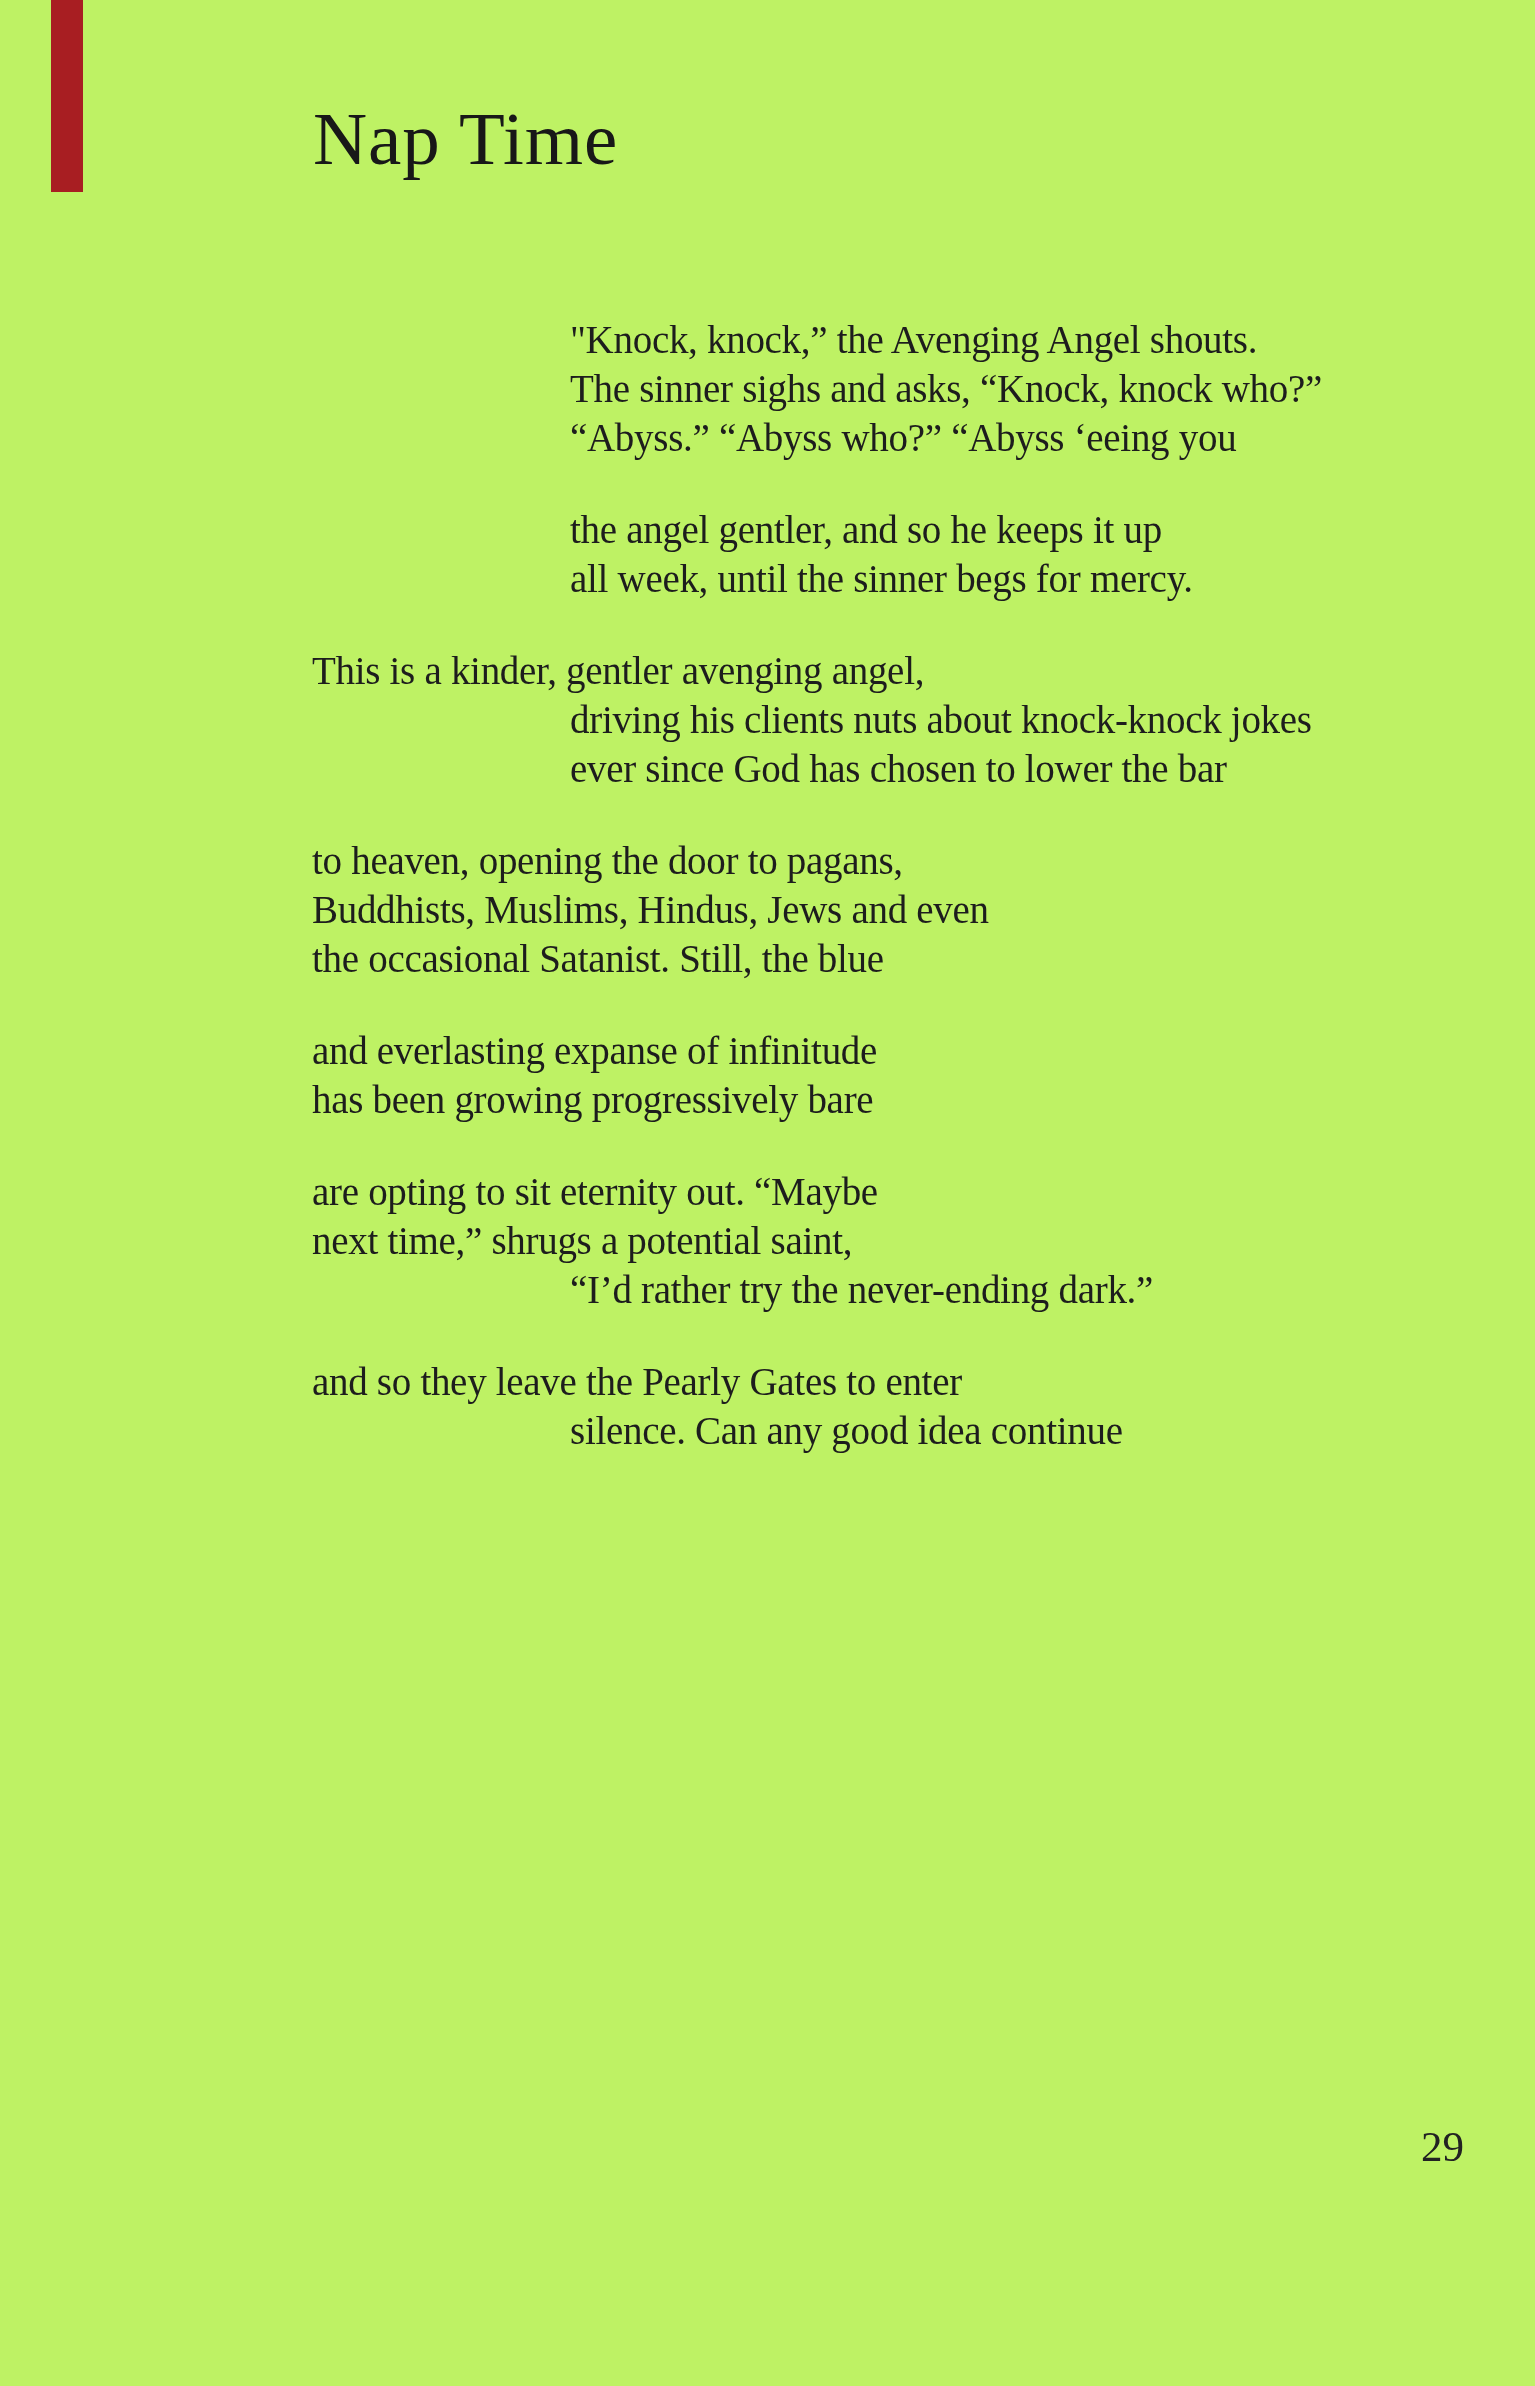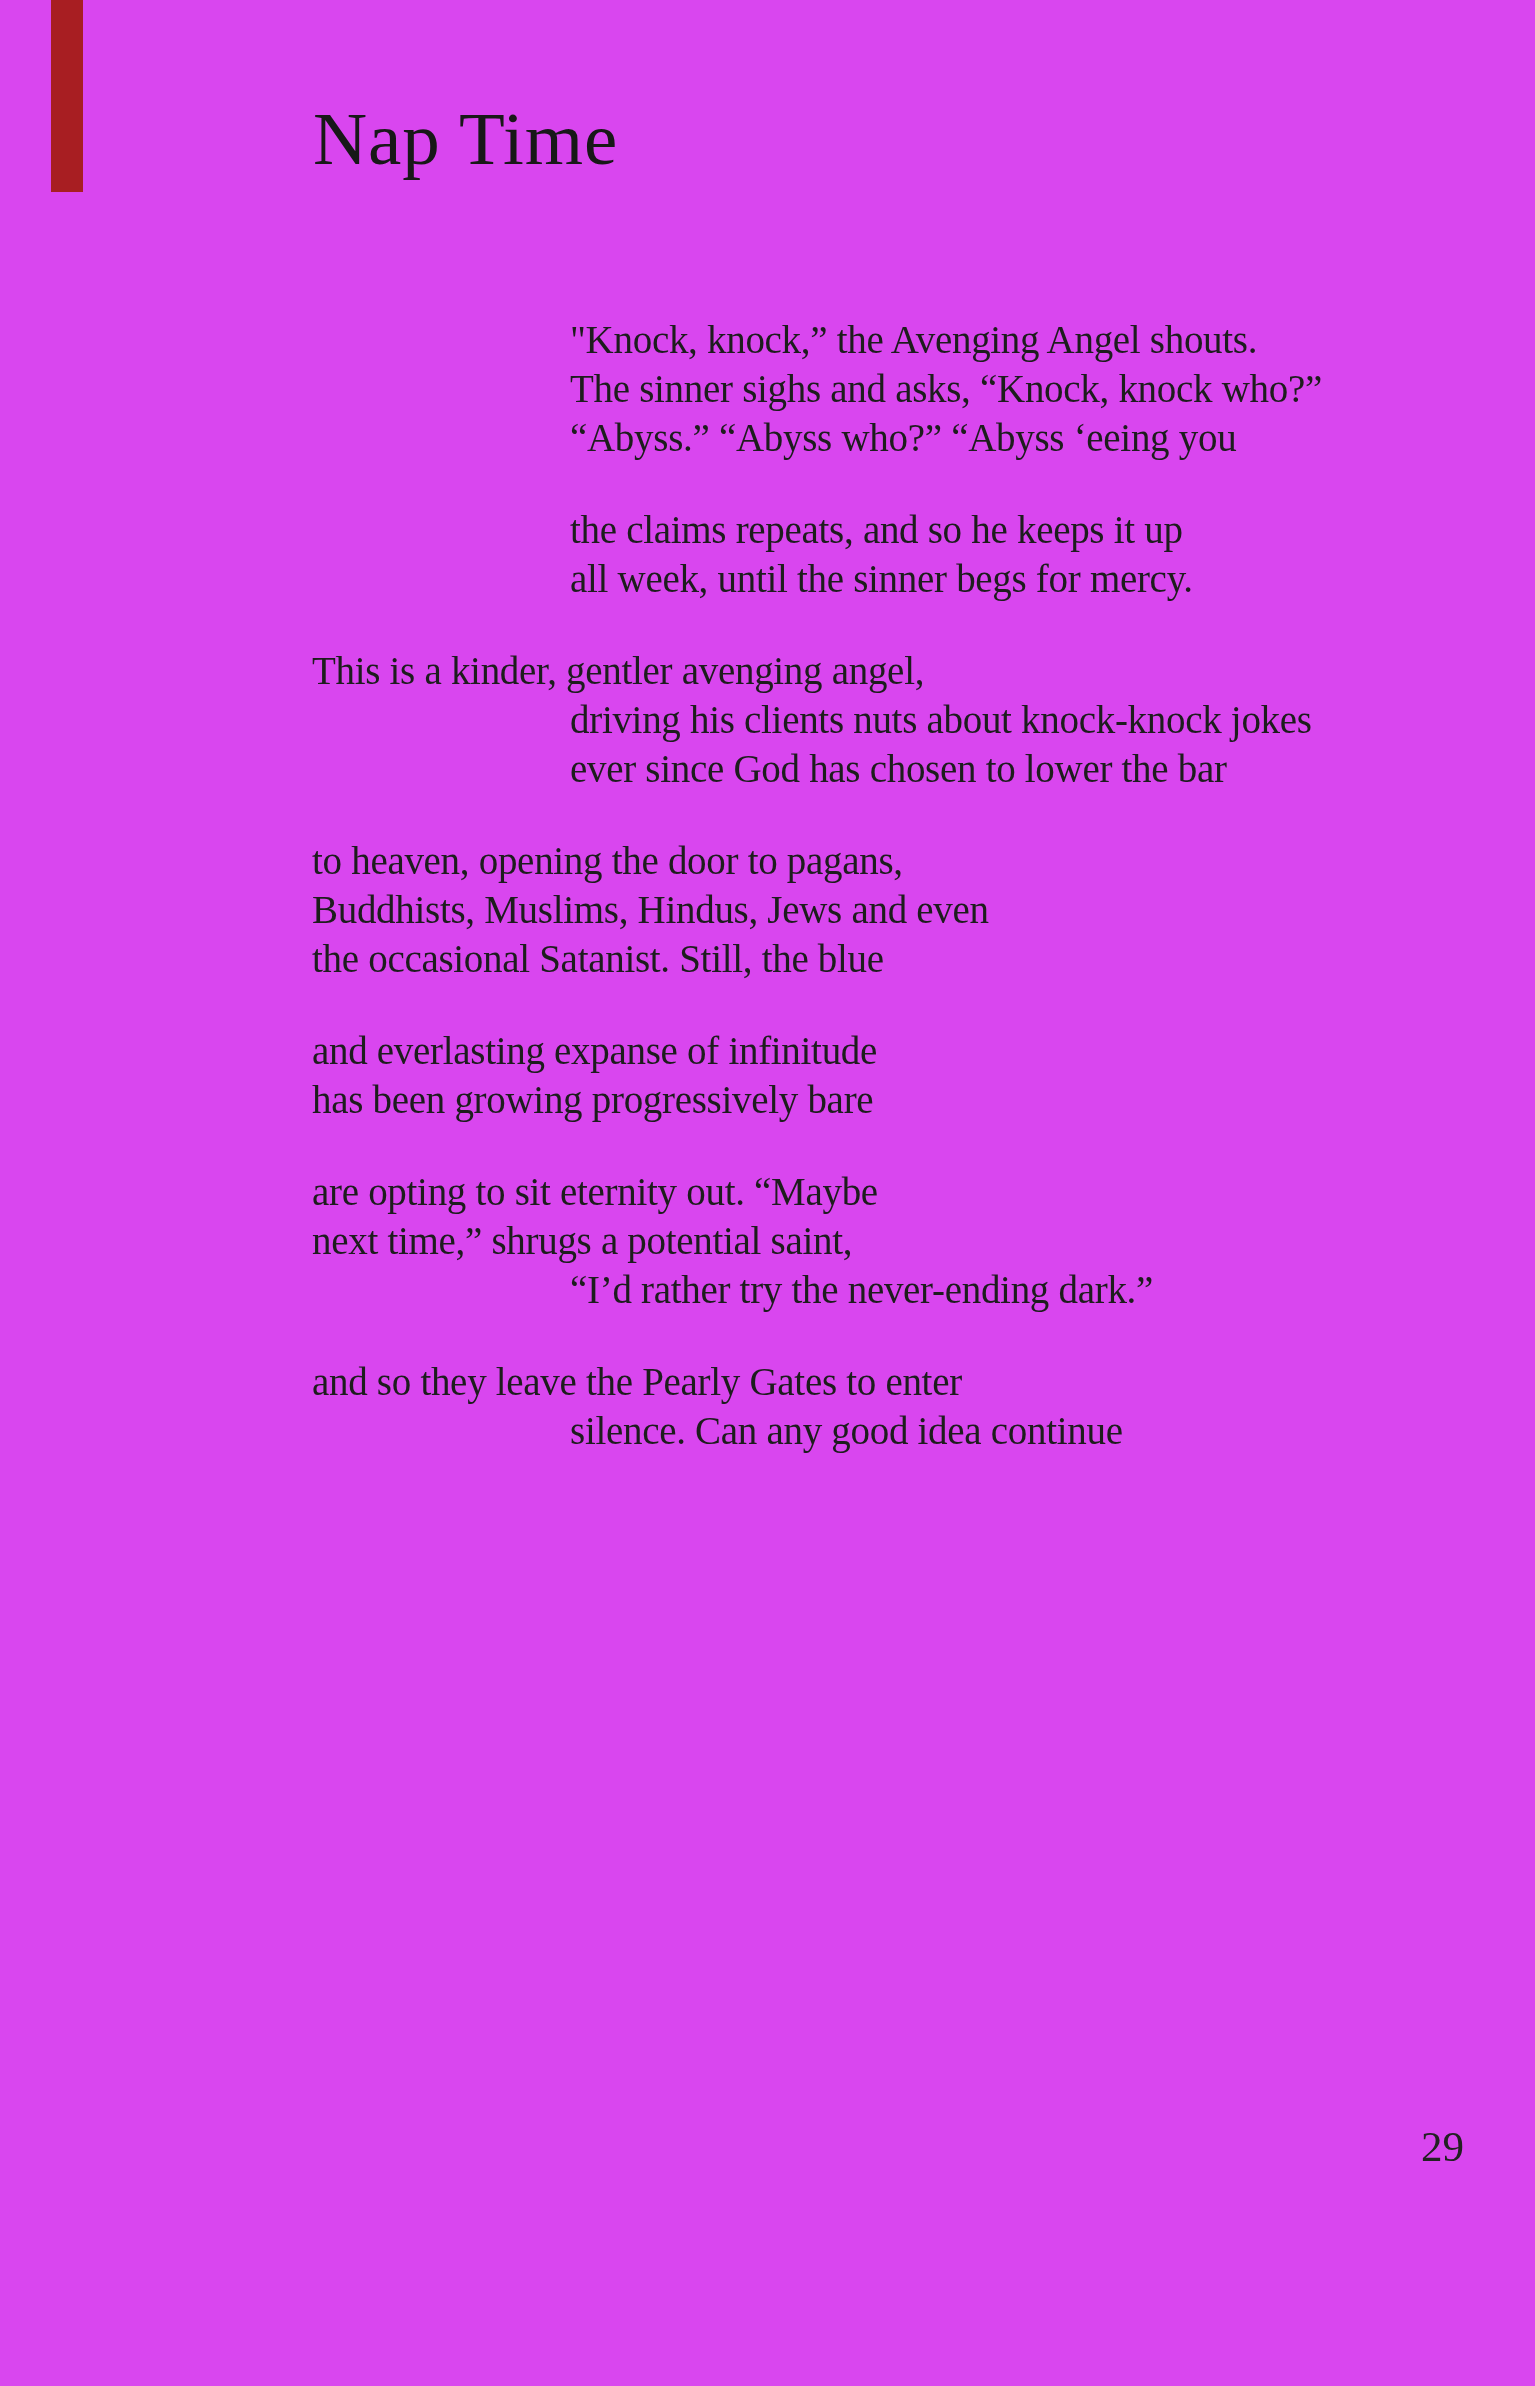--- a/index.html
+++ b/index.html
@@ -4,21 +4,21 @@
 <style>
   html, body {
     margin: 0;
     padding: 0;
     background: #ffffff;
   }
   .page {
     position: relative;
     width: 1535px;
     height: 2387px;
-    background: #d946ef;
+    background: #bef264;
     overflow: hidden;
     font-family: "Liberation Serif", "DejaVu Serif", serif;
     color: #1d1d1d;
   }
   .red-strip {
     position: absolute;
     left: 51px;
     top: 0;
     width: 32px;
     height: 192px;
@@ -76,21 +76,21 @@
 
   <div class="poem">
 
     <div class="stanza">
       <div class="line ind">"Knock, knock,” the Avenging Angel shouts.</div>
       <div class="line ind">The sinner sighs and asks, “Knock, knock who?”</div>
       <div class="line ind">“Abyss.” “Abyss who?” “Abyss ‘eeing you</div>
     </div>
 
     <div class="stanza">
-      <div class="line ind">the claims repeats, and so he keeps it up</div>
+      <div class="line ind">the angel gentler, and so he keeps it up</div>
       <div class="line ind">all week, until the sinner begs for mercy.</div>
     </div>
 
     <div class="stanza">
       <div class="line">This is a kinder, gentler avenging angel,</div>
       <div class="line ind">driving his clients nuts about knock-knock jokes</div>
       <div class="line ind">ever since God has chosen to lower the bar</div>
     </div>
 
     <div class="stanza">

